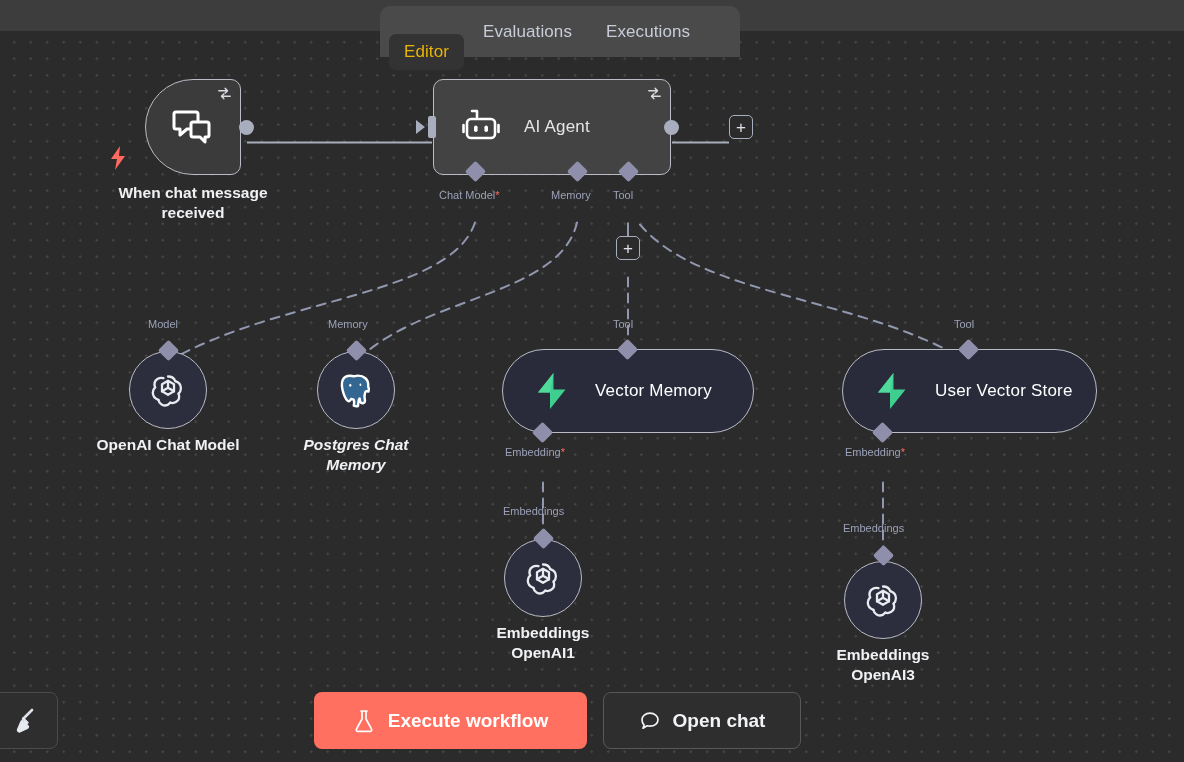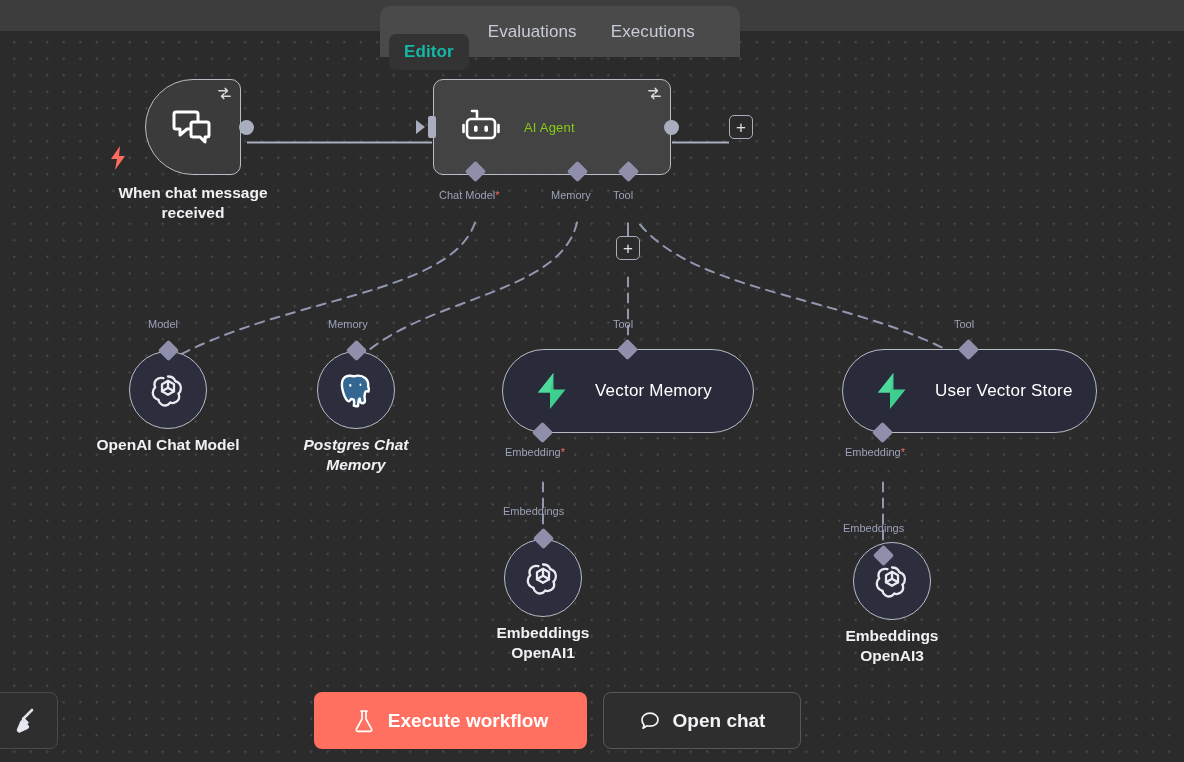--- a/index.html
+++ b/index.html
@@ -64,22 +64,22 @@
     align-items: center;
     border-radius: 7px;
     font-size: 17px;
     color: #c8ccd8;
     cursor: pointer;
     white-space: nowrap;
     letter-spacing: .1px;
   }
   .tab.active {
     background: #333333;
-    color: #14b8a6;
-    font-weight: 700;
+    color: #eab308;
+    font-weight: 400;
     margin-top: 41px;
   }
 
   
   .edges {
     position: absolute;
     top: 0; left: 0;
     width: 1184px;
     height: 762px;
     pointer-events: none;
@@ -109,22 +109,22 @@
     background: #434343;
     border: 1.6px solid #b9bcc6;
     border-radius: 10px;
     display: flex;
     align-items: center;
     padding-left: 26px;
     gap: 22px;
     position: relative;
   }
   .agent-title {
-    font-size: 13px;
-    color: #84cc16;
+    font-size: 17px;
+    color: #e5e5e5;
     letter-spacing: .2px;
   }
 
   
   .tool-box {
     width: 252px;
     height: 84px;
     background: #292b3a;
     border: 1.6px solid #b9bcc6;
     border-radius: 42px;
@@ -481,21 +481,21 @@
             <path d="M14 14.3 l6 -3.5 l6 3.5 v7 l-6 3.5 l-6 -3.5 z"></path>
             <path d="M20 10.8 v7 l6 3.5 M20 17.8 l-6 3.5"></path>
           </g>
         </svg>
       </div>
       <div class="caption" style="left:-30px; top:84px; width:138px;">Embeddings OpenAI1</div>
     </div>
     <div class="diamond" style="left:536px; top:500px;"></div>
     <div class="port-label" style="left:503px; top:474px;">Embeddings</div>
 
-    <div class="node" style="left:844px; top:511px;margin-left:9px;">
+    <div class="node" style="left:844px; top:530px;">
       <div class="circle-box">
         <svg width="40" height="40" viewBox="0 0 40 40">
           <g fill="none" stroke="#e9ebf1" stroke-width="2.3" stroke-linejoin="round" stroke-linecap="round">
             <path d="M20 6.5 c3.6 0 6.3 2 7.3 4.6"></path>
             <path d="M27.3 11.1 c3.4 1 5.6 3.7 5.6 7.2 c0 2.1 -0.9 4 -2.3 5.3"></path>
             <path d="M30.6 23.6 c1.2 3.3 0.3 6.7 -2.7 8.5 c-1.8 1.1 -3.9 1.2 -5.7 0.6"></path>
             <path d="M22.2 32.7 c-2.2 2.7 -5.6 3.5 -8.6 1.8 c-1.8 -1 -2.9 -2.8 -3.2 -4.7"></path>
             <path d="M10.4 29.8 c-3.4 -1 -5.6 -3.7 -5.6 -7.2 c0 -2.1 0.9 -4 2.3 -5.3"></path>
             <path d="M7.1 17.3 c-1.2 -3.3 -0.3 -6.7 2.7 -8.5 c1.8 -1.1 3.9 -1.2 5.7 -0.6"></path>
             <path d="M14 14.3 l6 -3.5 l6 3.5 v7 l-6 3.5 l-6 -3.5 z"></path>

